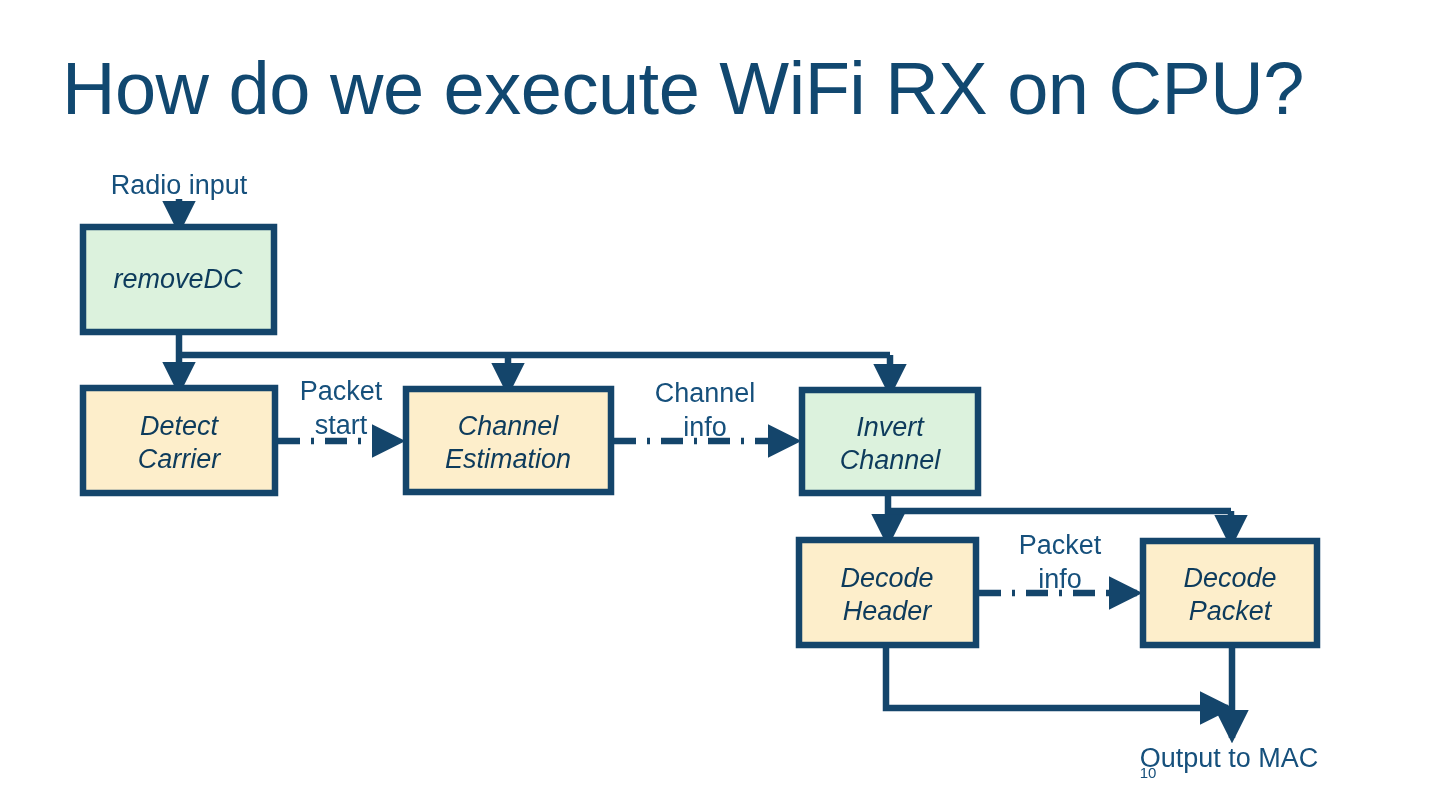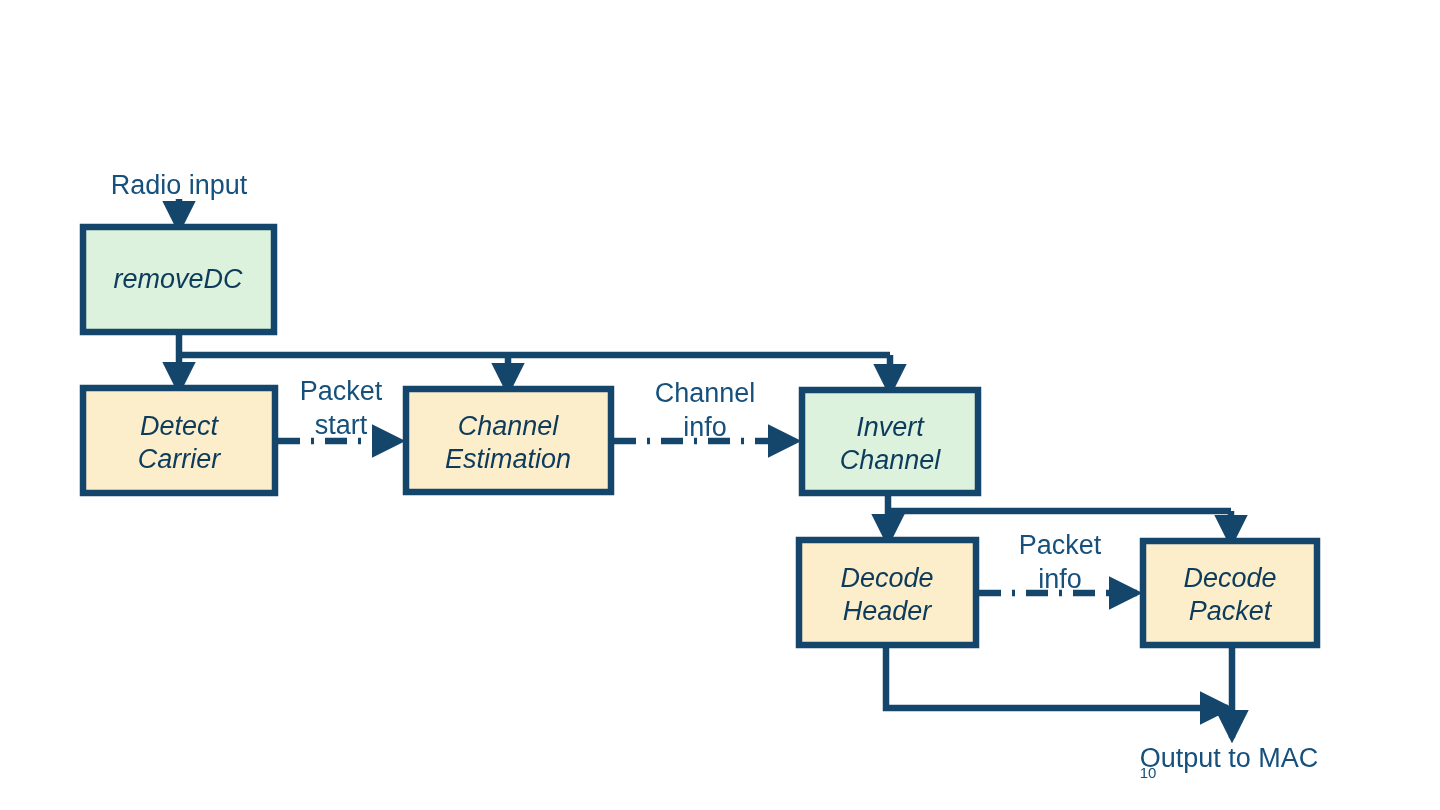--- a/index.html
+++ b/index.html
@@ -57,20 +57,21 @@
     font-size: 15px;
     fill: #16507c;
     text-anchor: middle;
   }
 </style>
 </head>
 <body>
 
 <div id="slide">
 
+  <div id="title">How do we execute WiFi RX on CPU?</div>
 
   <svg id="diagram" viewBox="0 0 1440 810" xmlns="http://www.w3.org/2000/svg">
 
     <defs>
       <marker id="arrow" viewBox="0 0 10 10" refX="8.4" refY="5" markerWidth="5.2" markerHeight="5.2" orient="auto-start-reverse">
         <path d="M 0 0 L 10 5 L 0 10 z" fill="#14456b"></path>
       </marker>
     </defs>
 
     <g fill="none" stroke="#14456b" stroke-width="6.5" stroke-linecap="butt">

